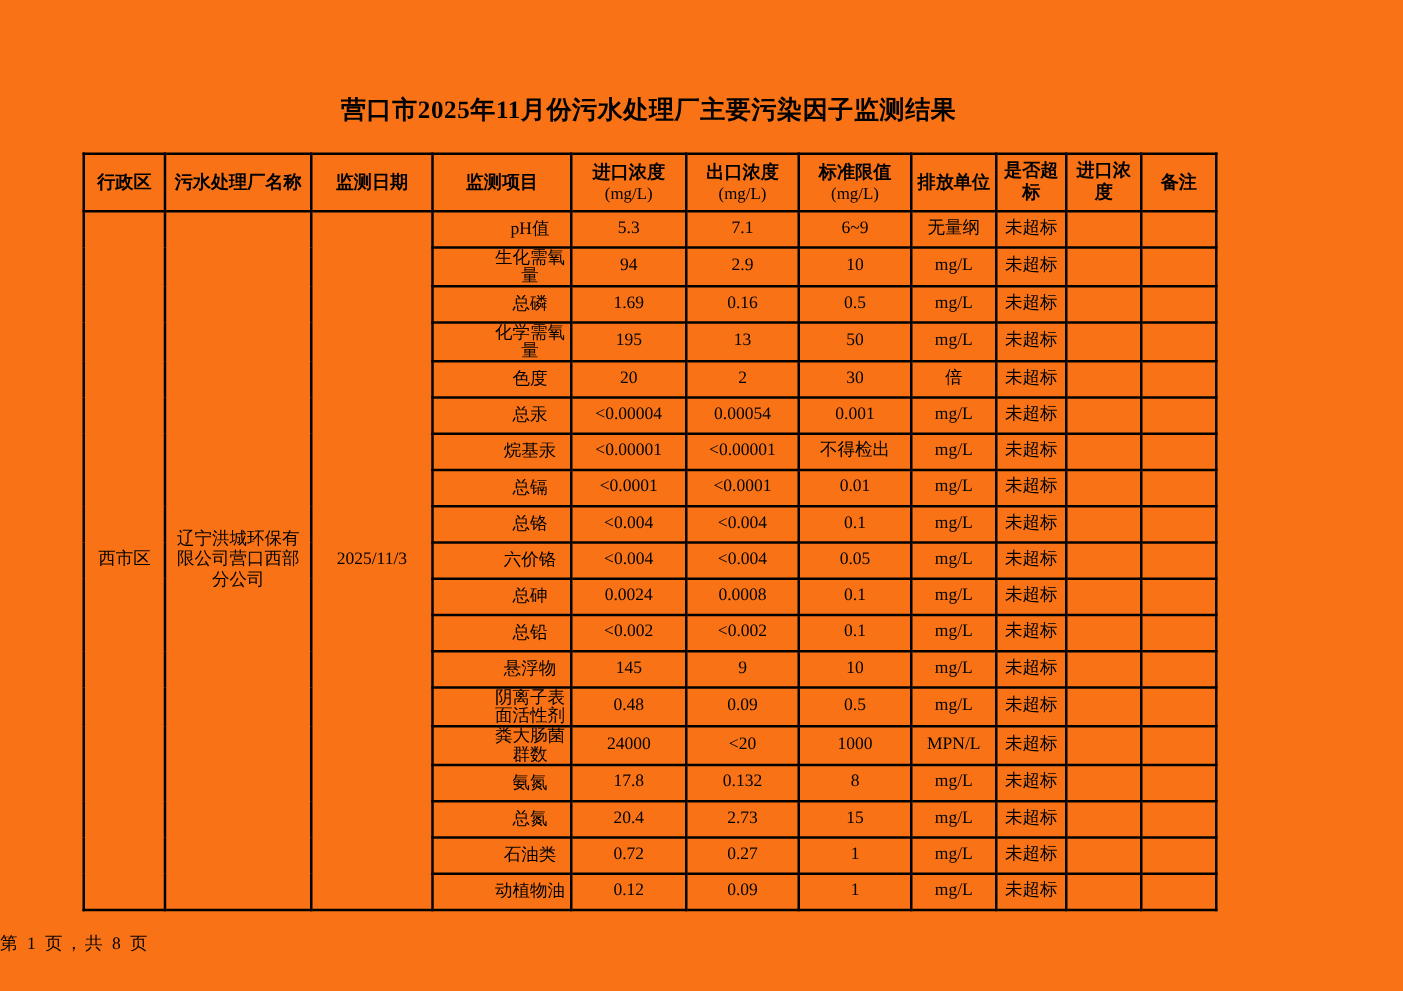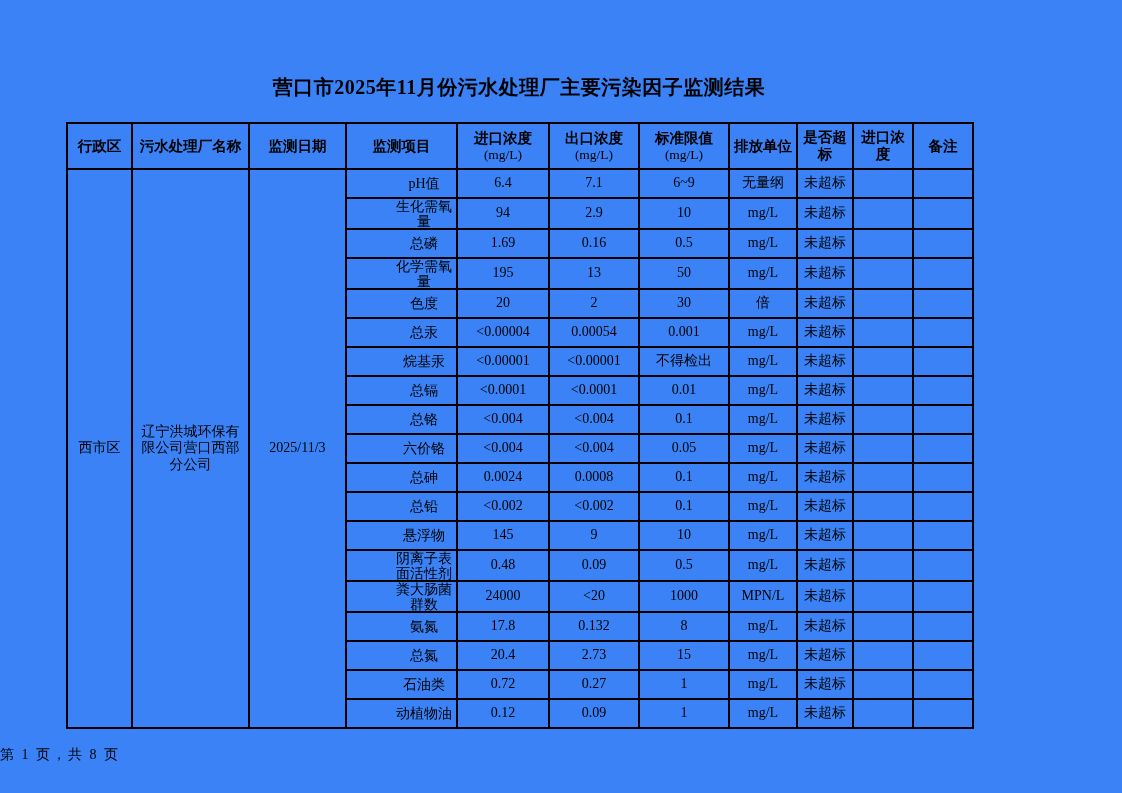--- a/index.html
+++ b/index.html
@@ -4,21 +4,21 @@
 <style>
   html, body {
     margin: 0;
     padding: 0;
     background: #ffffff;
   }
   .page {
     position: relative;
     width: 1122px;
     height: 793px;
-    background: #3b82f6;
+    background: #f97316;
     font-family: "Liberation Serif", "DejaVu Serif", serif;
     color: #000000;
     overflow: hidden;
   }
   .content {
     position: absolute;
     left: 66px;
     top: 74px;
     width: 906px;
   }
@@ -149,21 +149,21 @@
           </tr>
       </thead>
       <tbody id="table-body">
           <tr>
             <td rowspan="19">西市区</td>
             <td class="plant-cell" rowspan="19">辽宁洪城环保有限公司营口西部分公司</td>
             <td rowspan="19">2025/11/3</td>
             <td>
               <div class="item-inner">pH值</div>
             </td>
-            <td>6.4</td>
+            <td>5.3</td>
             <td>7.1</td>
             <td>6~9</td>
             <td>无量纲</td>
             <td>未超标</td>
             <td></td>
             <td></td>
           </tr>
           <tr>
             <td>
               <div class="item-inner">生化需氧量</div>

